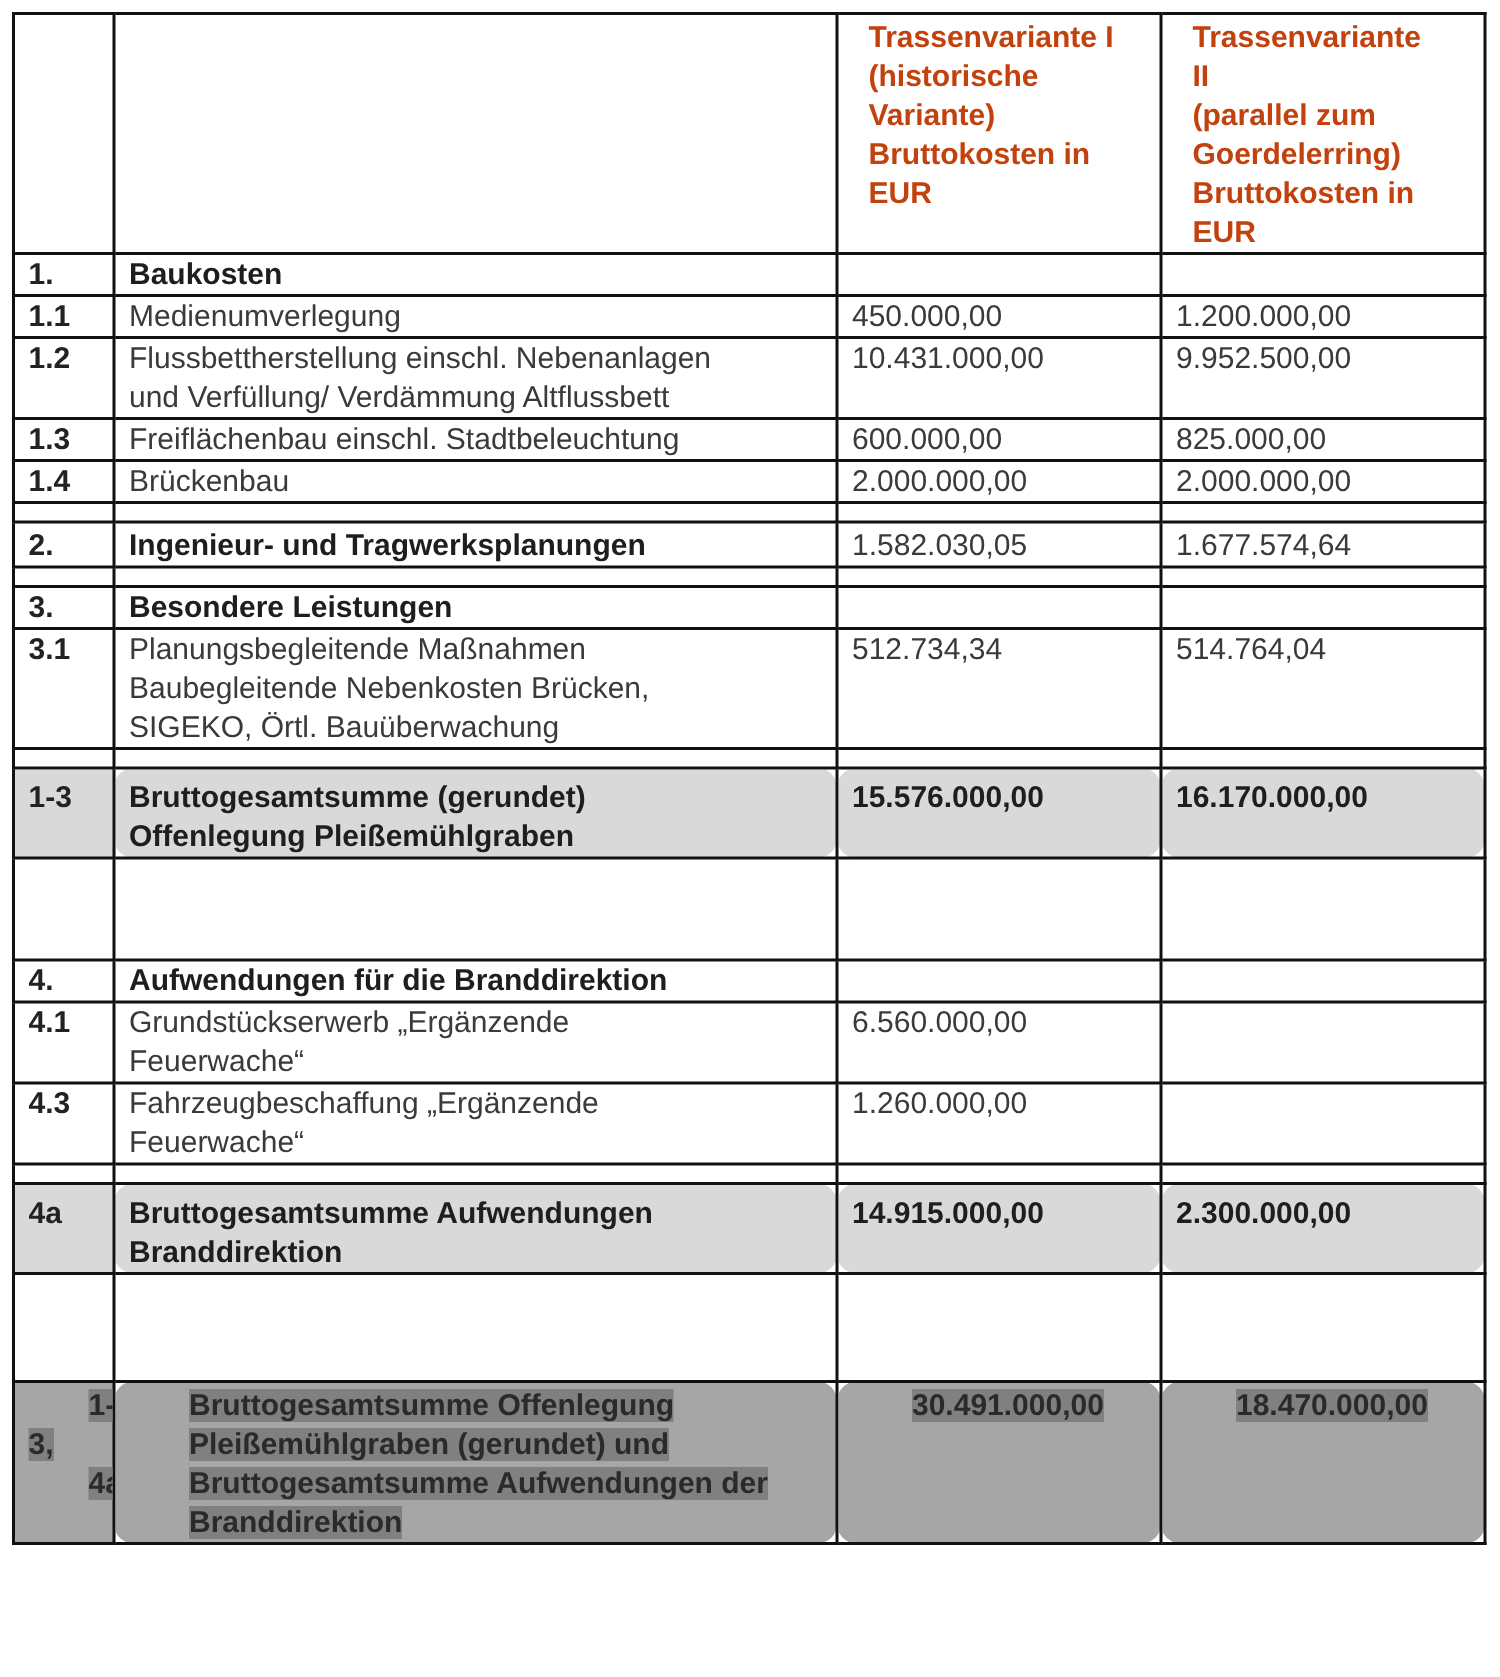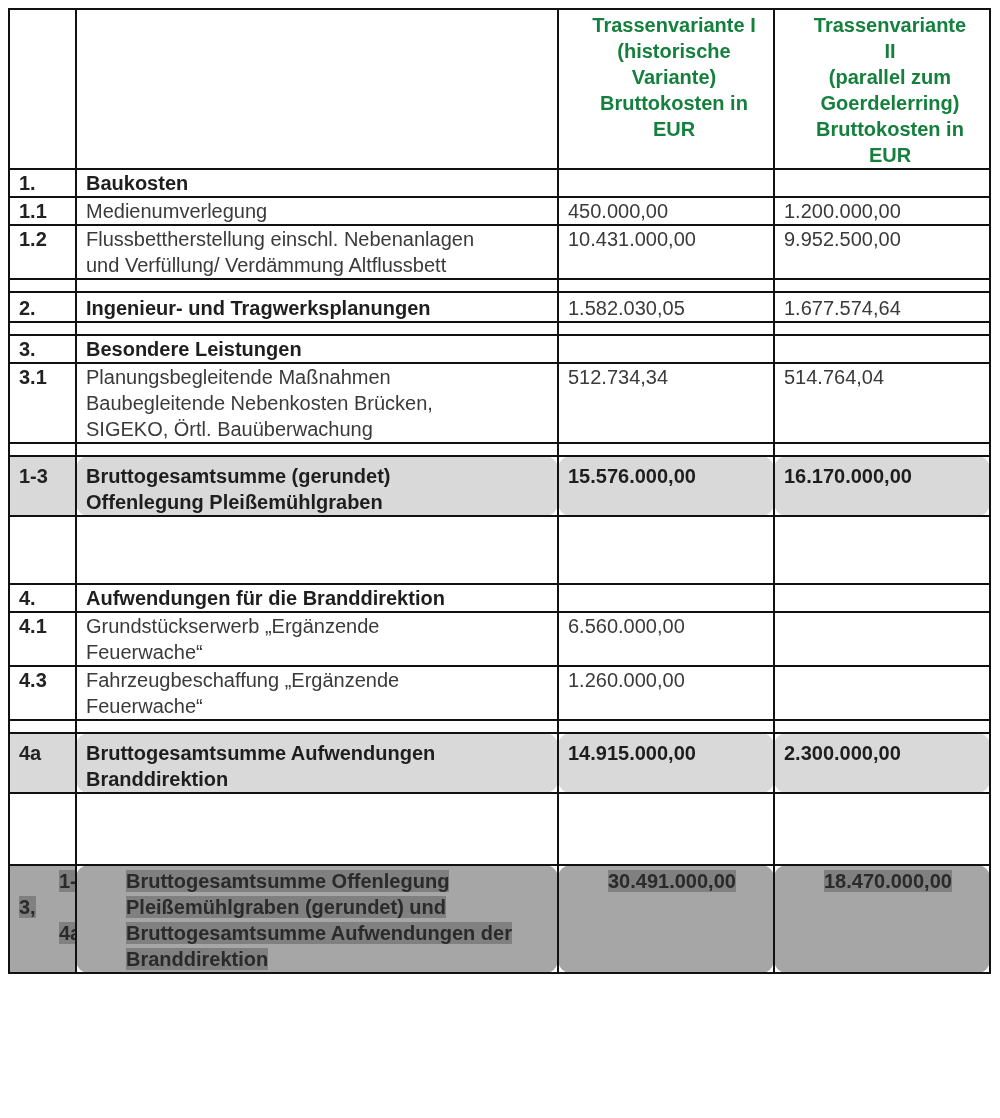--- a/index.html
+++ b/index.html
@@ -32,22 +32,22 @@
       overflow: hidden;
     }
     .col-nr { width: 67px; }
     .col-desc { width: 482px; }
     .col-v1 { width: 216px; }
     .col-v2 { width: 216px; }
 
     .hdr th {
       height: 156px;
       font-weight: bold;
-      color: #15803d;
-      text-align: center;
+      color: #c2410c;
+      text-align: left;
       padding-top: 2px;
       padding-left: 20px;
       padding-right: 4px;
     }
     .hdr th .line { display: block; }
 
     .nr {
       font-weight: bold;
       color: #222;
       padding-left: 10px;
@@ -132,21 +132,33 @@
     <tr class="row-2l">
       <td class="nr">1.2</td>
       <td>
         <span class="desc-line">Flussbettherstellung einschl. Nebenanlagen</span>
         <span class="desc-line">und Verfüllung/ Verdämmung Altflussbett</span>
       </td>
       <td class="num">10.431.000,00</td>
       <td class="num">9.952.500,00</td>
     </tr>
 
-
+    <tr class="row-std">
+      <td class="nr">1.3</td>
+      <td>Freiflächenbau einschl. Stadtbeleuchtung</td>
+      <td class="num">600.000,00</td>
+      <td class="num">825.000,00</td>
+    </tr>
+
+    <tr class="row-std">
+      <td class="nr">1.4</td>
+      <td>Brückenbau</td>
+      <td class="num">2.000.000,00</td>
+      <td class="num">2.000.000,00</td>
+    </tr>
     <tr class="row-spacer">
       <td></td>
         <td></td>
         <td></td>
         <td></td>
     </tr>
 
     <tr class="row-std">
       <td class="nr" style="padding-top:2px">2.</td>
       <td class="bold" style="padding-top:2px">Ingenieur- und Tragwerksplanungen</td>

